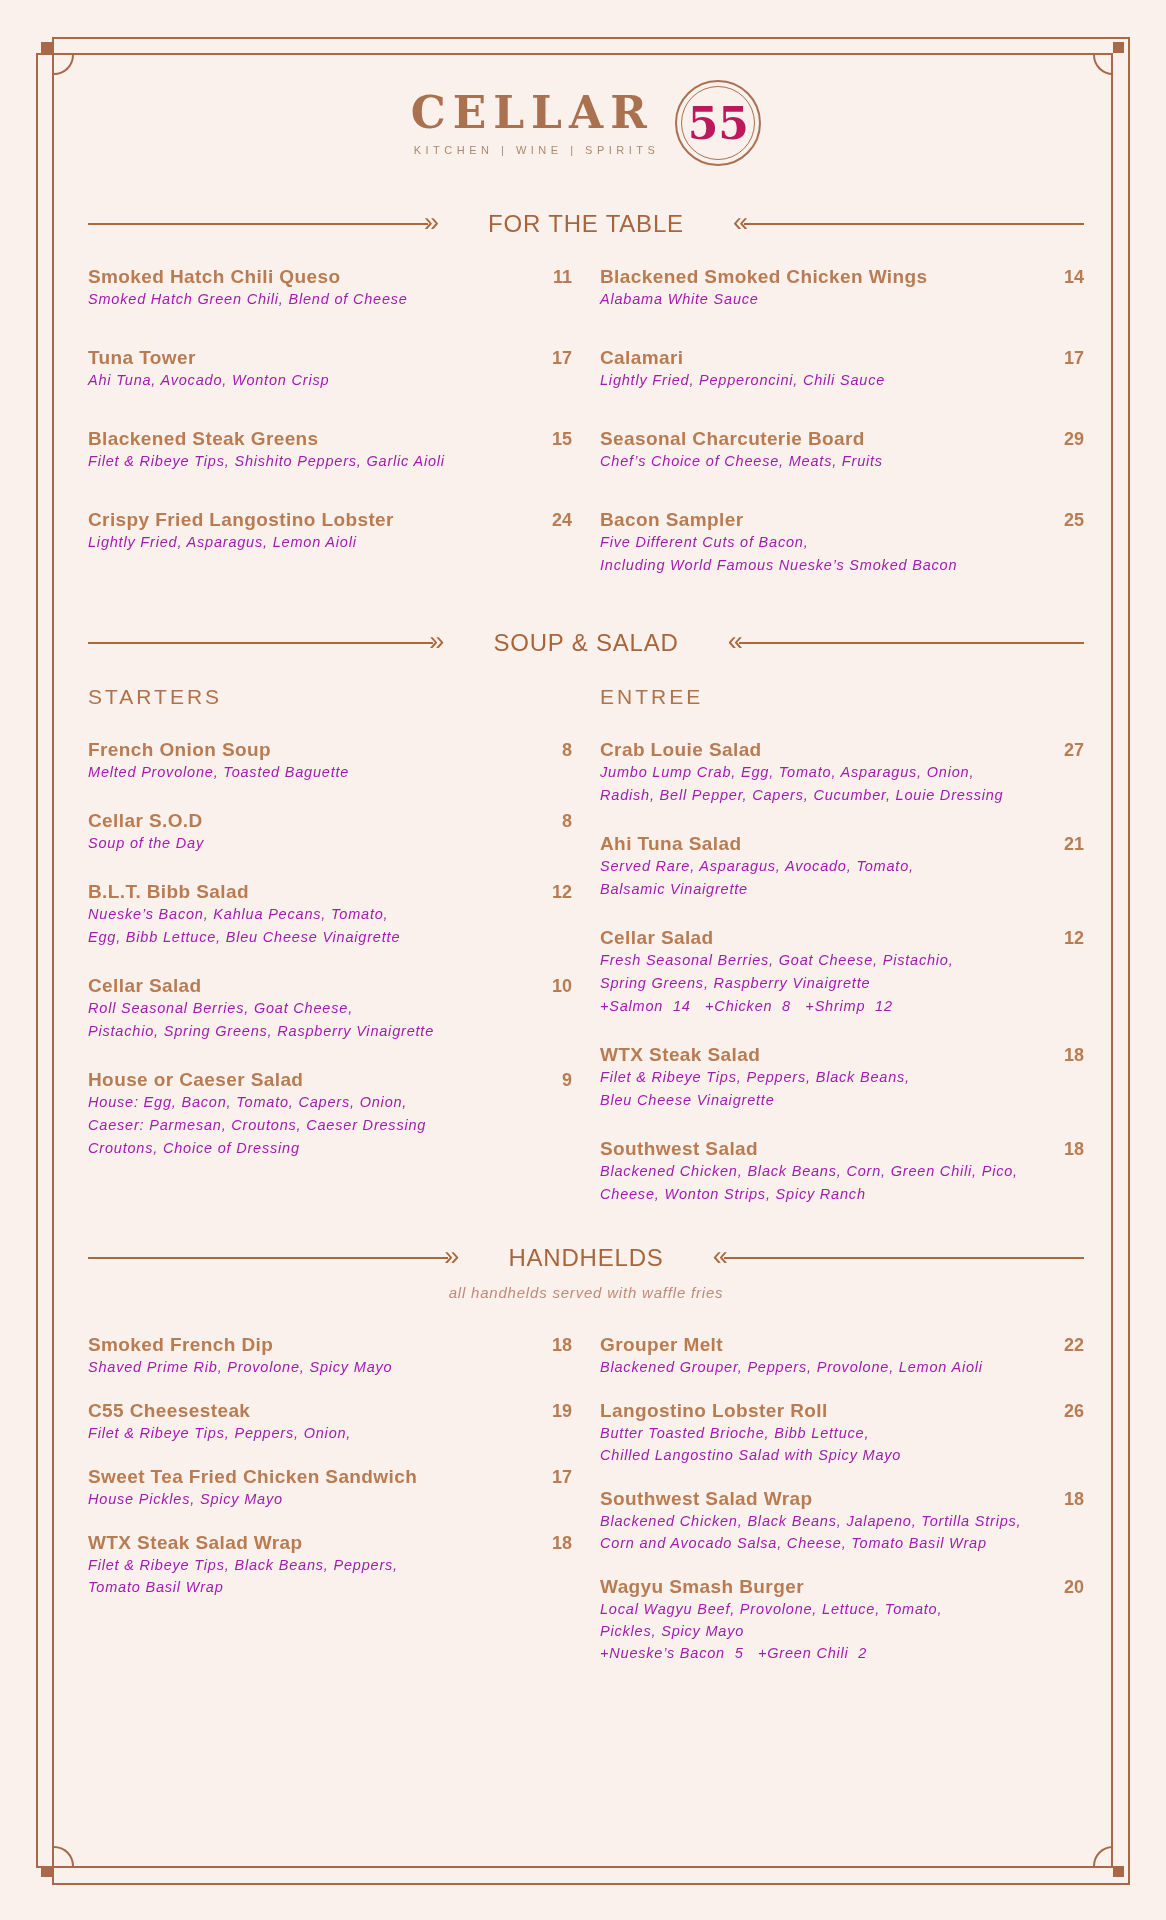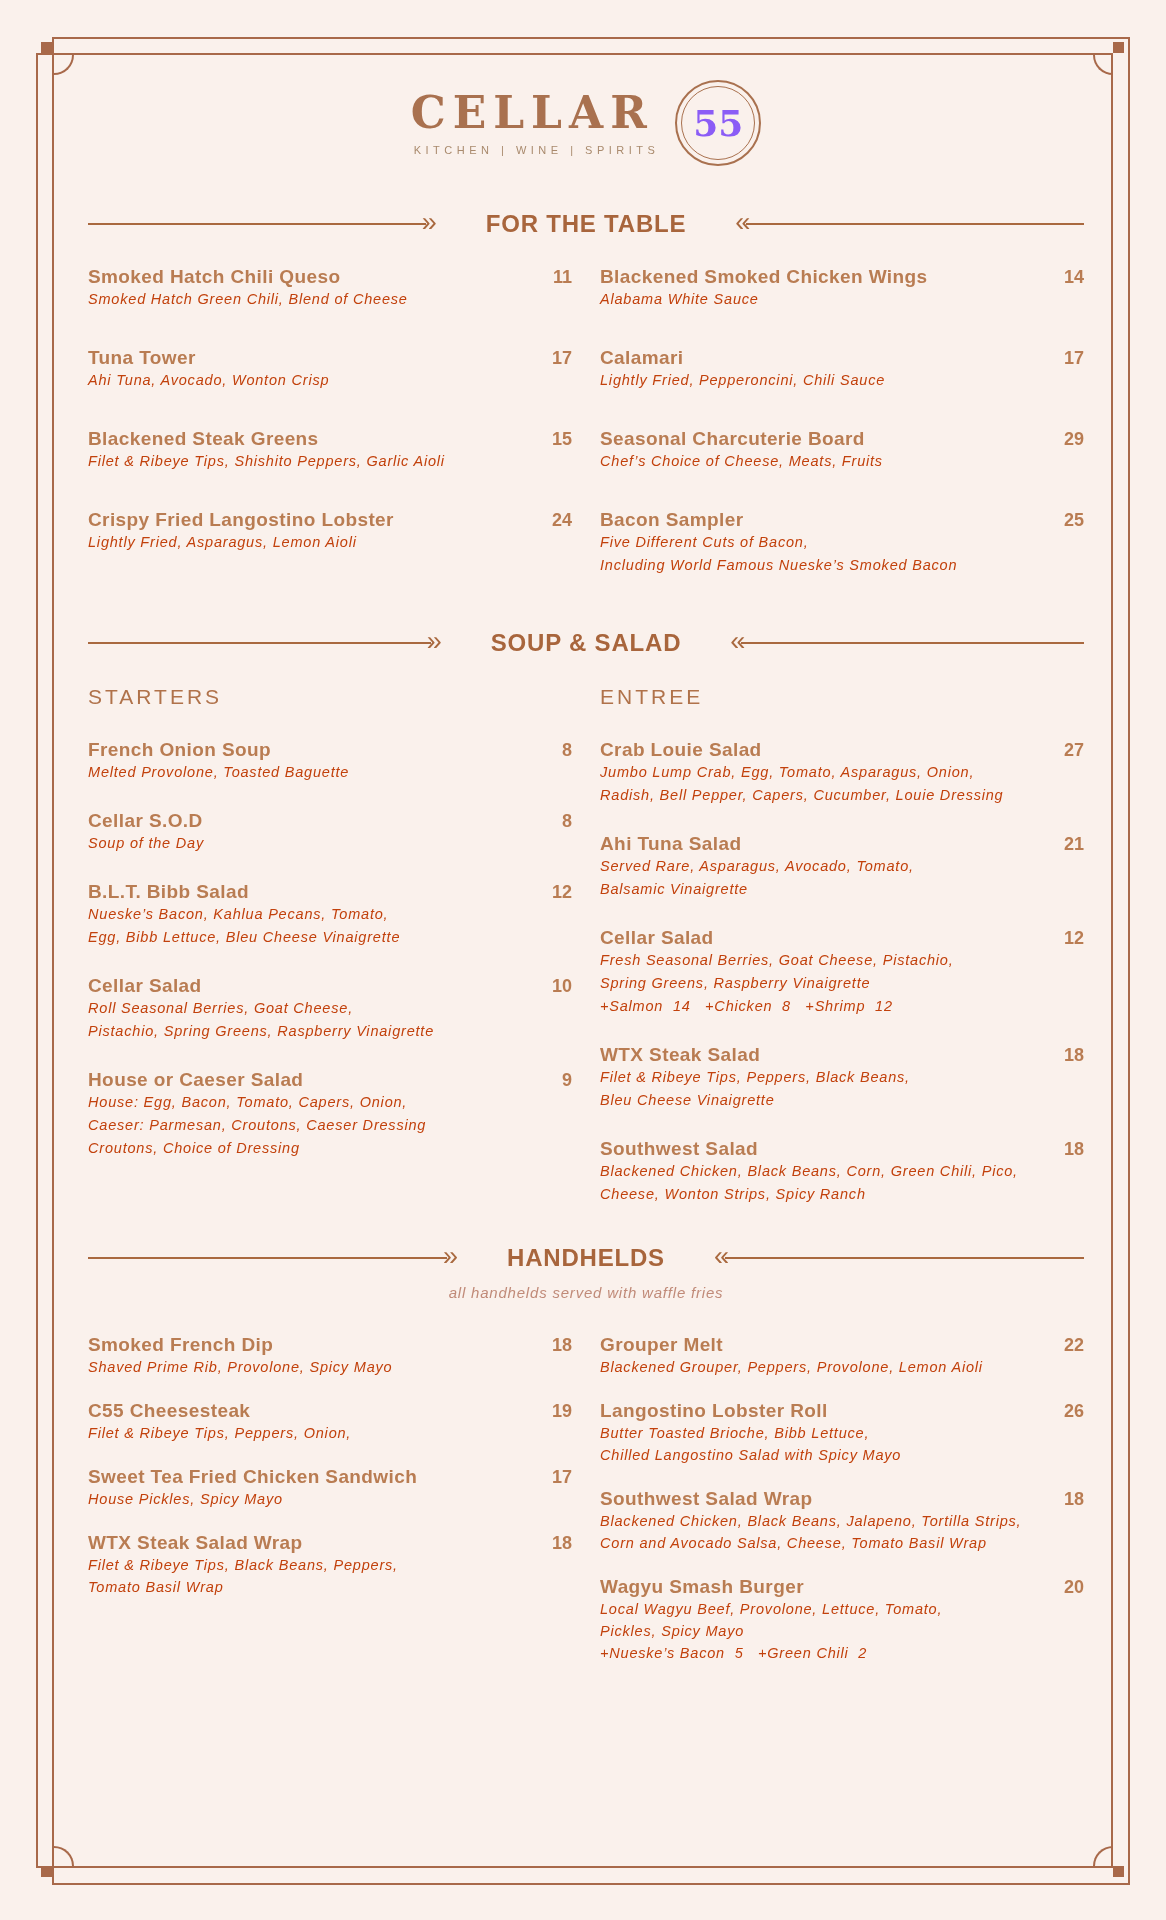--- a/index.html
+++ b/index.html
@@ -20,28 +20,28 @@
   .arc-br{left:1093px;top:1846px;border-left:2px solid #a8694a;border-top:2px solid #a8694a;border-top-left-radius:100%;}
 
   .content{position:absolute;left:88px;right:82px;top:0;}
 
   
   .logo{display:flex;justify-content:center;align-items:center;margin-top:80px;gap:16px;}
   .wordmark{font-family:"DejaVu Serif","Liberation Serif",serif;font-weight:bold;font-size:44px;letter-spacing:7px;color:#a9714f;line-height:1;}
   .tagline{font-size:11px;letter-spacing:4.5px;color:#a98a6d;margin-top:9px;padding-left:3px;}
   .badge{width:82px;height:82px;border:2px solid #a9714f;border-radius:50%;display:flex;align-items:center;justify-content:center;}
   .badge-inner{width:72px;height:72px;border:1.5px solid #a9714f;border-radius:50%;display:flex;align-items:center;justify-content:center;}
-  .badge-num{font-family:"DejaVu Serif","Liberation Serif",serif;font-weight:bold;font-size:36px;color:#8b5cf6;}
+  .badge-num{font-family:"DejaVu Serif","Liberation Serif",serif;font-weight:bold;font-size:44px;color:#be185d;}
 
   
   .sec-head{display:flex;align-items:center;}
   .sec-0 .sec-head{margin-top:44px;}
   .sec-1 .sec-head{margin-top:16px;}
   .sec-2 .sec-head{margin-top:12px;}
-  .sec-title{font-size:24px;font-weight:bold;letter-spacing:.8px;color:#a8653c;margin:0 54px;white-space:nowrap;}
+  .sec-title{font-size:24px;font-weight:normal;letter-spacing:.8px;color:#a8653c;margin:0 54px;white-space:nowrap;}
   .rule{flex:1;position:relative;height:28px;}
   .rule::before{content:"";position:absolute;left:0;right:6px;top:13px;height:1.5px;background:#a9693f;}
   .rule-r::before{left:6px;right:0;}
   .chev{position:absolute;top:50%;transform:translateY(-55%);font-size:27px;color:#a9693f;line-height:1;}
   .rule-l .chev{right:-5px;}
   .rule-r .chev{left:-5px;}
 
   
   .notes{text-align:center;font-style:italic;color:#c08a78;font-size:15px;line-height:26px;letter-spacing:.8px;margin-top:8px;}
 
@@ -49,21 +49,21 @@
   .cols{display:flex;gap:28px;margin-top:28px;}
   .col{flex:1;min-width:0;}
   .col-heading{font-size:21px;letter-spacing:3px;color:#b0724a;margin:0 0 30px 0;font-weight:normal;}
 
   .item{margin-bottom:36px;}
   .sec-1 .item{margin-bottom:26px;}
   .sec-2 .item{margin-bottom:22px;}
   .irow{display:flex;justify-content:space-between;align-items:baseline;}
   .nm{font-size:19px;font-weight:bold;color:#b97c52;letter-spacing:.4px;white-space:nowrap;}
   .pr{font-size:18px;font-weight:bold;color:#b97c52;margin-left:12px;}
-  .ds{font-size:14.5px;font-style:italic;color:#c2410c;letter-spacing:.8px;line-height:23px;white-space:nowrap;}
+  .ds{font-size:14.5px;font-style:italic;color:#a21caf;letter-spacing:.8px;line-height:23px;white-space:nowrap;}
   .sec-2 .ds{line-height:22px;}
   .item .ds:first-of-type{margin-top:7px;}
 </style>
 </head>
 <body>
 
 <div id="page">
 
   <div class="frame frame-a"></div>
   <div class="frame frame-b"></div>

